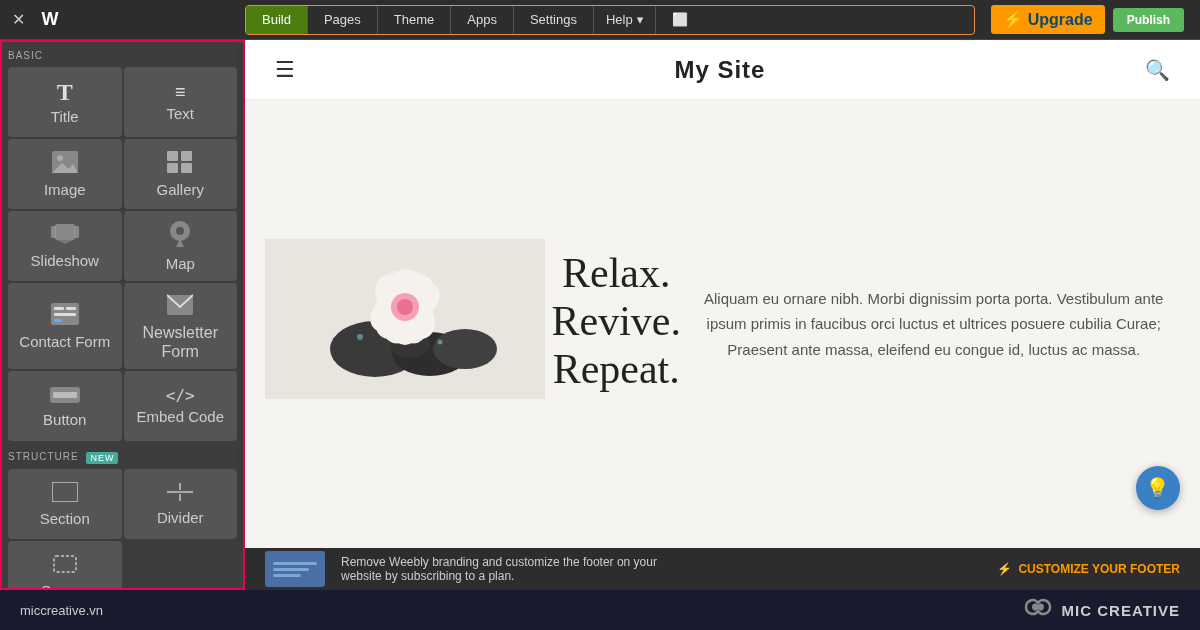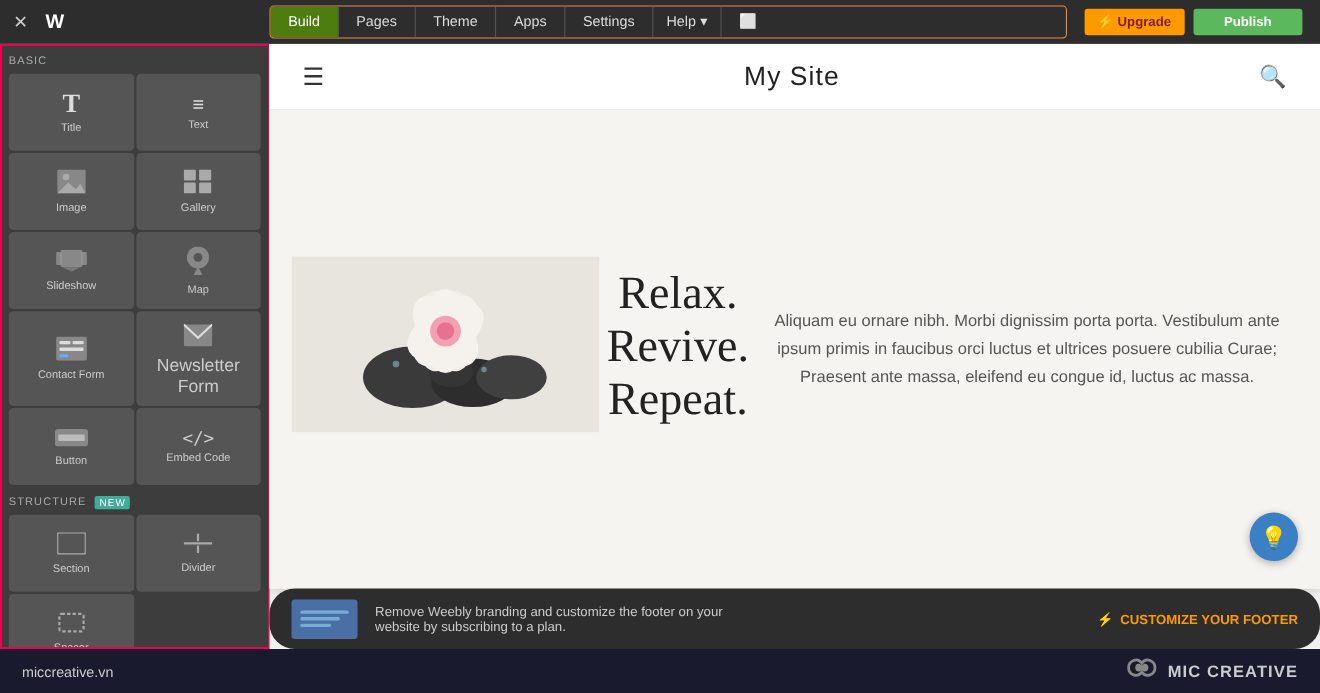--- a/index.html
+++ b/index.html
@@ -16,25 +16,25 @@
     .nav-tabs { display: flex; align-items: center; flex: 1; border: 1.5px solid #e84; border-radius: 4px; overflow: hidden; height: 30px; }
     .nav-tab {
       padding: 0 16px; color: #ddd; font-size: 13px; cursor: pointer;
       height: 100%; display: flex; align-items: center; border-right: 1px solid #555;
     }
     .nav-tab.active { background: #4d7c0f; color: #fff; }
     .nav-tab:last-child { border-right: none; }
     .nav-tab-dropdown { padding: 0 12px; display: flex; align-items: center; gap: 4px; }
     .top-bar-right { display: flex; align-items: center; gap: 8px; padding: 0 16px; }
     .upgrade-btn {
-      background: #f90; color: #7f1d1d; border: none; padding: 5px 12px;
-      font-size: 12px; border-radius: 3px; cursor: pointer; font-weight: bold;
+      background: #f90; color: #0c4a6e; border: none; padding: 5px 12px;
+      font-size: 16px; border-radius: 3px; cursor: pointer; font-weight: bold;
     }
     .publish-btn {
-      background: #5cb85c; color: #fff; border: none; padding: 5px 28px;
+      background: #5cb85c; color: #fff; border: none; padding: 5px 14px;
       font-size: 12px; border-radius: 3px; cursor: pointer; font-weight: bold;
     }
 
     
     .main { display: flex; flex: 1; overflow: hidden; }
 
     
     .sidebar {
       width: 245px; background: #3d3d3d; border: 2px solid #e05; flex-shrink: 0;
       overflow-y: auto; overflow-x: hidden;
@@ -47,52 +47,52 @@
       background: #4a9; color: #fff; font-size: 9px; padding: 1px 4px;
       border-radius: 2px; margin-left: 4px; vertical-align: middle;
     }
     .sidebar-grid { display: grid; grid-template-columns: 1fr 1fr; gap: 2px; padding: 2px 6px; }
     .sidebar-item {
       background: #555; border-radius: 4px; padding: 10px 6px 8px;
       display: flex; flex-direction: column; align-items: center; cursor: pointer;
       min-height: 70px; justify-content: center;
     }
     .sidebar-item .icon { font-size: 22px; color: #ddd; margin-bottom: 4px; line-height: 1; }
-    .sidebar-item .label { color: #ccc; font-size: 10px; text-align: center; line-height: 1.2; }
+    .sidebar-item .label { color: #ccc; font-size: 15px; text-align: center; line-height: 1.2; }
 
     
     .canvas { flex: 1; display: flex; flex-direction: column; background: #f0f0f0; position: relative; }
 
     
     .site-preview {
       background: #fff; flex: 1; display: flex; flex-direction: column;
       box-shadow: 0 0 10px rgba(0,0,0,0.2);
     }
     .site-header {
       background: #fff; display: flex; align-items: center; justify-content: space-between;
       padding: 16px 30px; border-bottom: 1px solid #eee; height: 60px;
     }
     .hamburger { font-size: 22px; color: #333; cursor: pointer; }
-    .site-title { font-size: 24px; font-weight: normal; color: #222; letter-spacing: 1px; }
+    .site-title { font-size: 24px; font-weight: bold; color: #222; letter-spacing: 1px; }
     .search-icon { font-size: 20px; color: #333; cursor: pointer; }
     .site-content { flex: 1; display: flex; flex-direction: row; align-items: center; padding: 20px; background: #f5f4f0; }
     
     .hero-visual { width: 280px; height: 160px; margin-bottom: 10px; }
     .site-headline {
       font-size: 42px; font-family: Georgia, serif; color: #222; text-align: center;
       margin: 10px 0 16px;
     }
     .site-body {
       font-size: 15px; color: #555; text-align: center; max-width: 520px; line-height: 1.7;
     }
 
     
     .footer-banner {
       background: #2d2d2d; display: flex; align-items: center; justify-content: space-between;
-      padding: 0 20px; height: 55px; flex-shrink: 0; border-radius: 23px;
+      padding: 0 20px; height: 42px; flex-shrink: 0;
     }
     .footer-left { display: flex; align-items: center; gap: 16px; }
     .footer-preview { width: 60px; height: 36px; background: #4a6fa5; border-radius: 3px; display: flex; align-items: center; justify-content: center; }
     .footer-preview-lines { display: flex; flex-direction: column; gap: 3px; }
     .footer-text { color: #ccc; font-size: 12px; max-width: 340px; }
     .footer-cta { color: #f90; font-size: 12px; font-weight: bold; cursor: pointer; display: flex; align-items: center; gap: 6px; }
 
     
     .bottom-bar {
       background: #1a1a2e; display: flex; align-items: center; justify-content: space-between;

